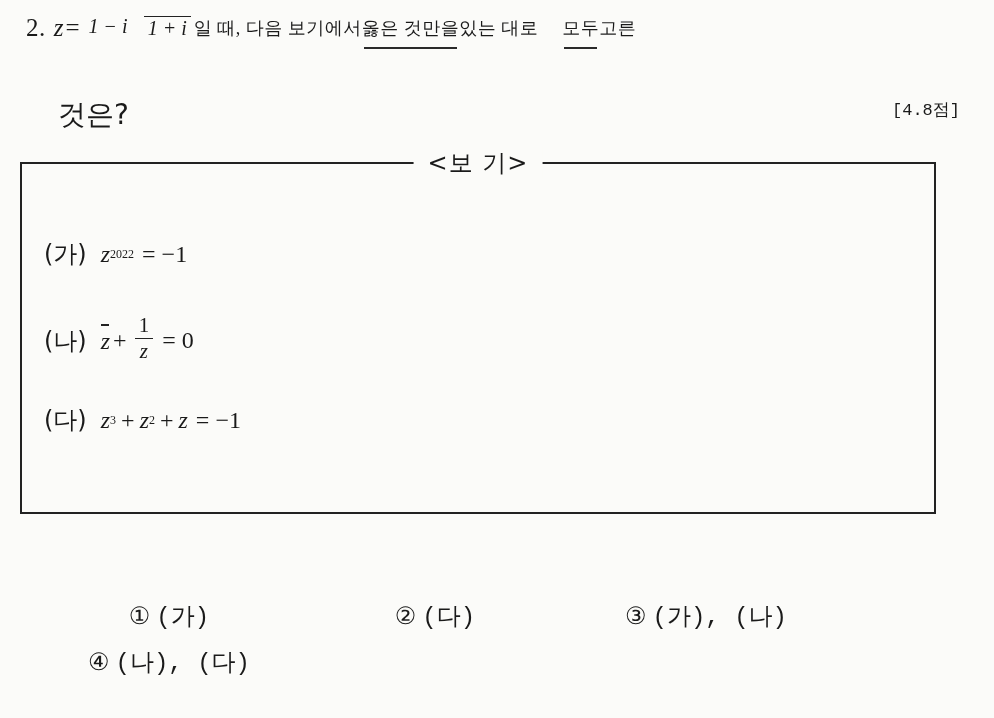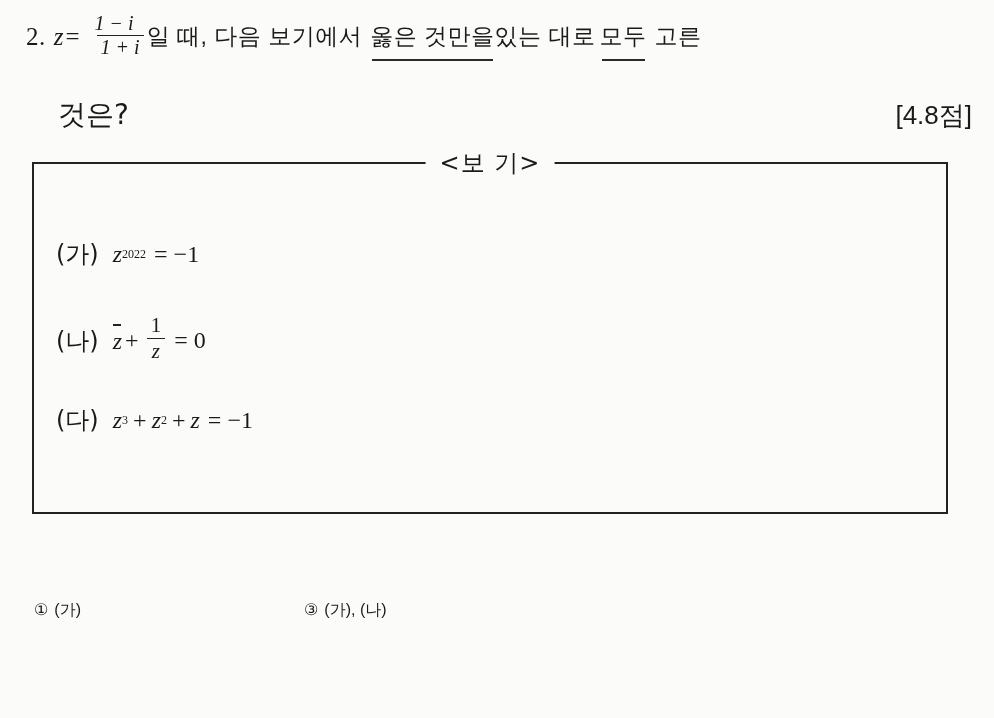--- a/index.html
+++ b/index.html
@@ -45,41 +45,41 @@
   .ital {
     font-style: italic;
     font-family: "Liberation Serif", serif;
   }
   .eq {
     margin: 0 2px;
   }
   
   .frac {
     display: inline-flex;
-    flex-direction: column;
+    flex-direction: row;
     align-items: center;
     justify-content: center;
     vertical-align: middle;
     font-size: 20px;
     line-height: 1.05;
     margin: 0 3px;
     position: relative;
     top: -1px;
   }
   .frac .num {
     padding: 0 4px 1px 4px;
   }
   .frac .den {
     padding: 1px 4px 0 4px;
     border-top: 1.6px solid #222;
     margin-left: 12px;
   }
   .kr {
-    font-family: Liberation Sans, sans-serif;
-    font-size: 23px;
+    font-family: Liberation Serif, serif;
+    font-size: 18px;
     letter-spacing: 0.5px;
   }
   .underlined {
     position: relative;
   }
   .underlined::after {
     content: "";
     position: absolute;
     left: 2px;
     right: 2px;
@@ -90,30 +90,30 @@
 
   .q-line2 {
     position: absolute;
     left: 58px;
     top: 96px;
     font-family: "DejaVu Sans", sans-serif;
     font-size: 28px;
   }
   .points {
     position: absolute;
-    right: 22px;
+    right: 34px;
     top: 98px;
-    font-family: Liberation Sans, sans-serif;
-    font-size: 26px;
+    font-family: Liberation Mono, monospace;
+    font-size: 17px;
   }
 
   
   .box {
     position: absolute;
-    left: 32px;
+    left: 20px;
     top: 162px;
     width: 916px;
     height: 352px;
     border: 2.5px solid #222;
     box-sizing: border-box;
   }
   .box-title {
     position: absolute;
     left: 50%;
     transform: translateX(-50%);
@@ -178,23 +178,24 @@
     position: absolute;
     left: 34px;
     top: 600px;
     width: 920px;
   }
   .ans-row {
     display: flex;
     margin-bottom: 14px;
   }
   .ans {
-    font-family: Liberation Sans, sans-serif;
-    font-size: 16px;
-    white-space: nowrap;
+    font-family: Liberation Mono, monospace;
+    font-size: 24px;
+    white-space: nowrap;
+    text-align: center;
   }
   .ans .circ {
     margin-right: 6px;
   }
   .c1 { width: 270px; }
   .c2 { width: 262px; }
   .c3 { width: 280px; }
 </style>
 </head>
 <body>
@@ -205,24 +206,24 @@
 
   <div class="q-line">
     <span class="q-num">2.</span>
     <span class="ital">z</span>
     <span class="eq">=</span>
     <span class="frac">
       <span class="num ital">1 − i</span>
       <span class="den ital">1 + i</span>
     </span>
     <span class="kr">일 때, 다음 보기에서</span>
-    <span class="kr underlined" style="margin-left:8px;">옳은 것만을</span>
+    <span class="kr underlined" style="margin-left:0;">옳은 것만을</span>
     <span class="kr" style="">있는 대로</span>
-    <span class="kr underlined" style="margin-left:4px;">모두</span>
-    <span class="kr" style="margin-left:8px;">고른</span>
+    <span class="kr underlined" style="margin-left:24px;">모두</span>
+    <span class="kr" style="">고른</span>
   </div>
 
   <div class="q-line2">것은?</div>
   <div class="points">[4.8점]</div>
 
   <div class="box">
     <div class="box-title">&lt;보 기&gt;</div>
 
     <div class="choice-row r1">
       <span class="tag">(가)</span>
@@ -253,21 +254,27 @@
       <span class="ital">z</span>
       <span style="margin-left:8px;">= −1</span>
     </div>
   </div>
 
   <div class="answers">
     <div class="ans-row">
       <div class="ans c1">
         <span class="circ">①</span><span>(가)</span>
       </div>
+      <div class="ans c2">
+        <span class="circ">②</span><span>(다)</span>
+      </div>
       <div class="ans c3">
         <span class="circ">③</span><span>(가), (나)</span>
       </div>
     </div>
     <div class="ans-row">
+      <div class="ans c1">
+        <span class="circ">④</span><span>(나), (다)</span>
+      </div>
     </div>
   </div>
 
 </div>
 
 </body></html>

